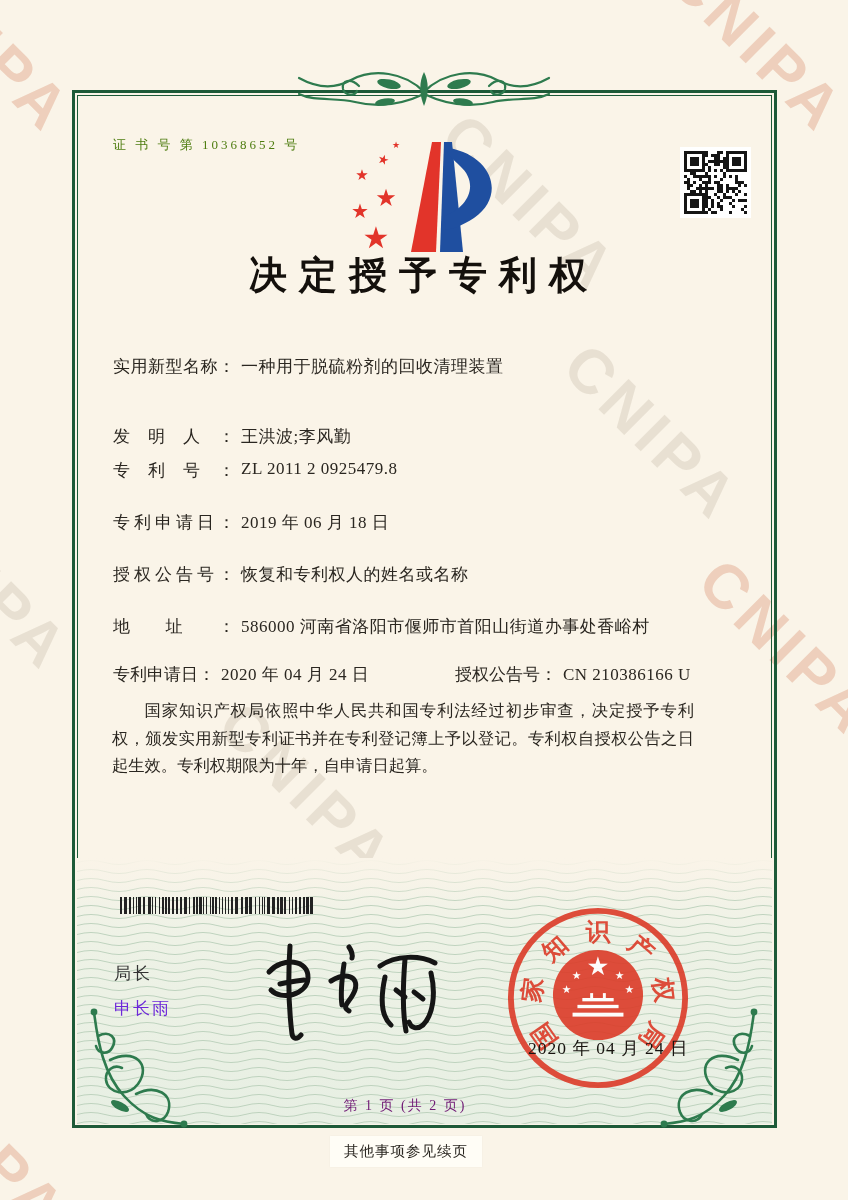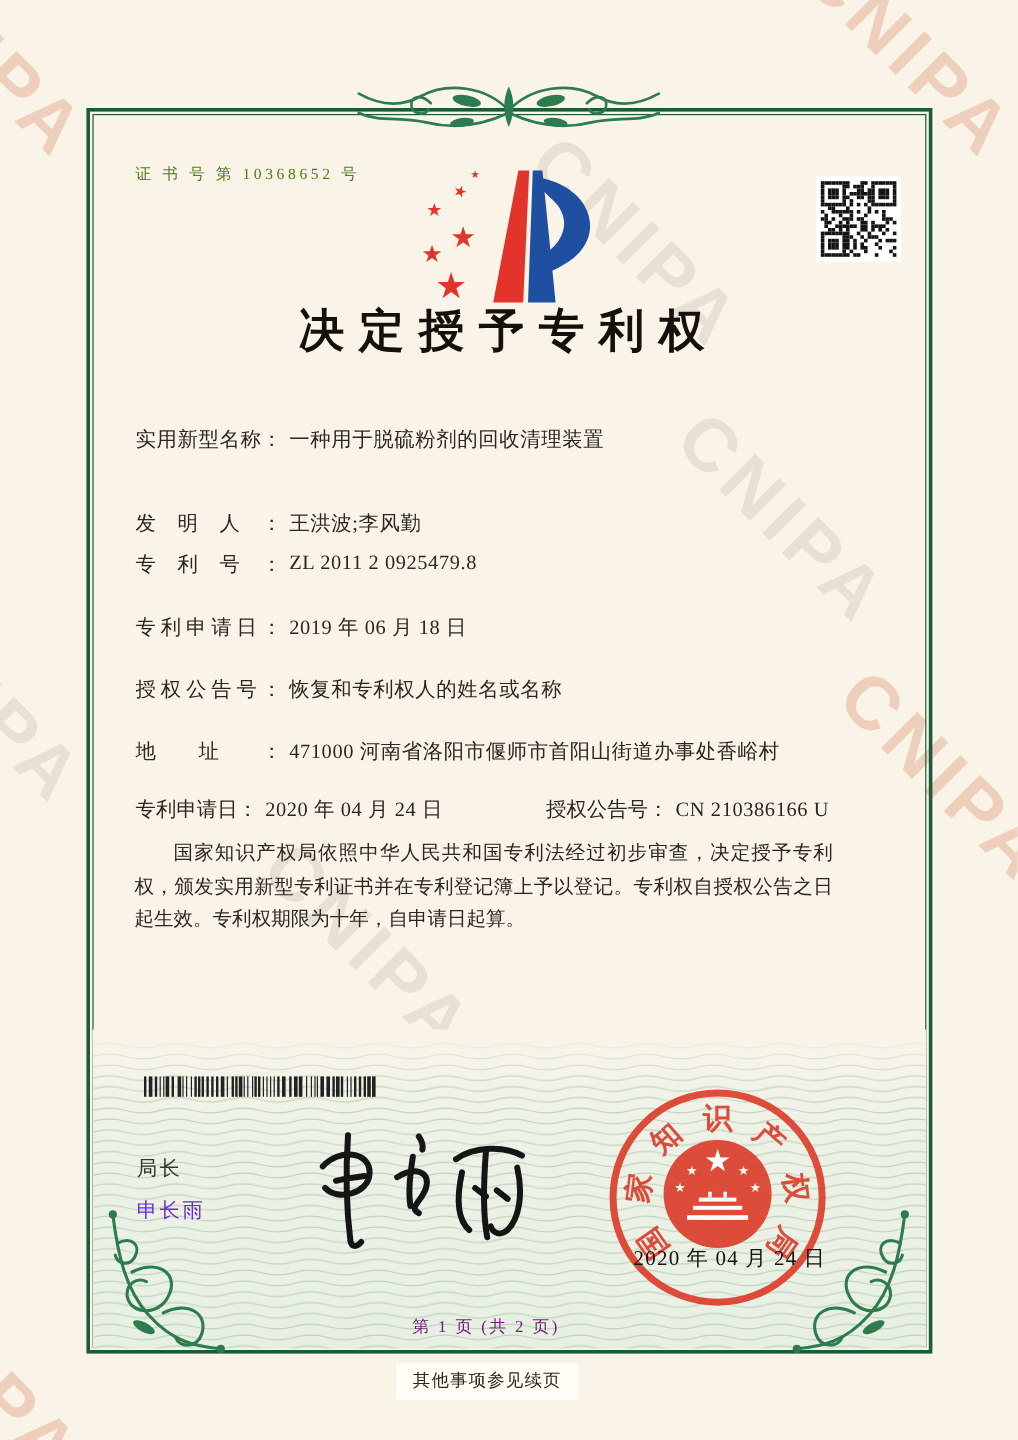--- a/index.html
+++ b/index.html
@@ -614,21 +614,21 @@
 <div class="frow" style="top:459px;">
   <span class="flabel">专利号：</span><span class="fvalue">ZL 2011 2 0925479.8</span>
 </div>
 <div class="frow" style="top:511px;">
   <span class="flabel">专利申请日：</span><span class="fvalue">2019 年 06 月 18 日</span>
 </div>
 <div class="frow" style="top:563px;">
   <span class="flabel">授权公告号：</span><span class="fvalue">恢复和专利权人的姓名或名称</span>
 </div>
 <div class="frow" style="top:615px;">
-  <span class="flabel">地址：</span><span class="fvalue">471000 河南省洛阳市偃师市首阳山街道办事处香峪村</span>
+  <span class="flabel">地址：</span><span class="fvalue">586000 河南省洛阳市偃师市首阳山街道办事处香峪村</span>
 </div>
 
 <div class="frow" style="top:663px;">
   <span>专利申请日：</span><span class="fvalue">2020 年 04 月 24 日</span>
 </div>
 <div class="frow" style="top:663px;left:455px;width:320px;">
   <span>授权公告号：</span><span class="fvalue">CN 210386166 U</span>
 </div>
 
 <div class="paras">

